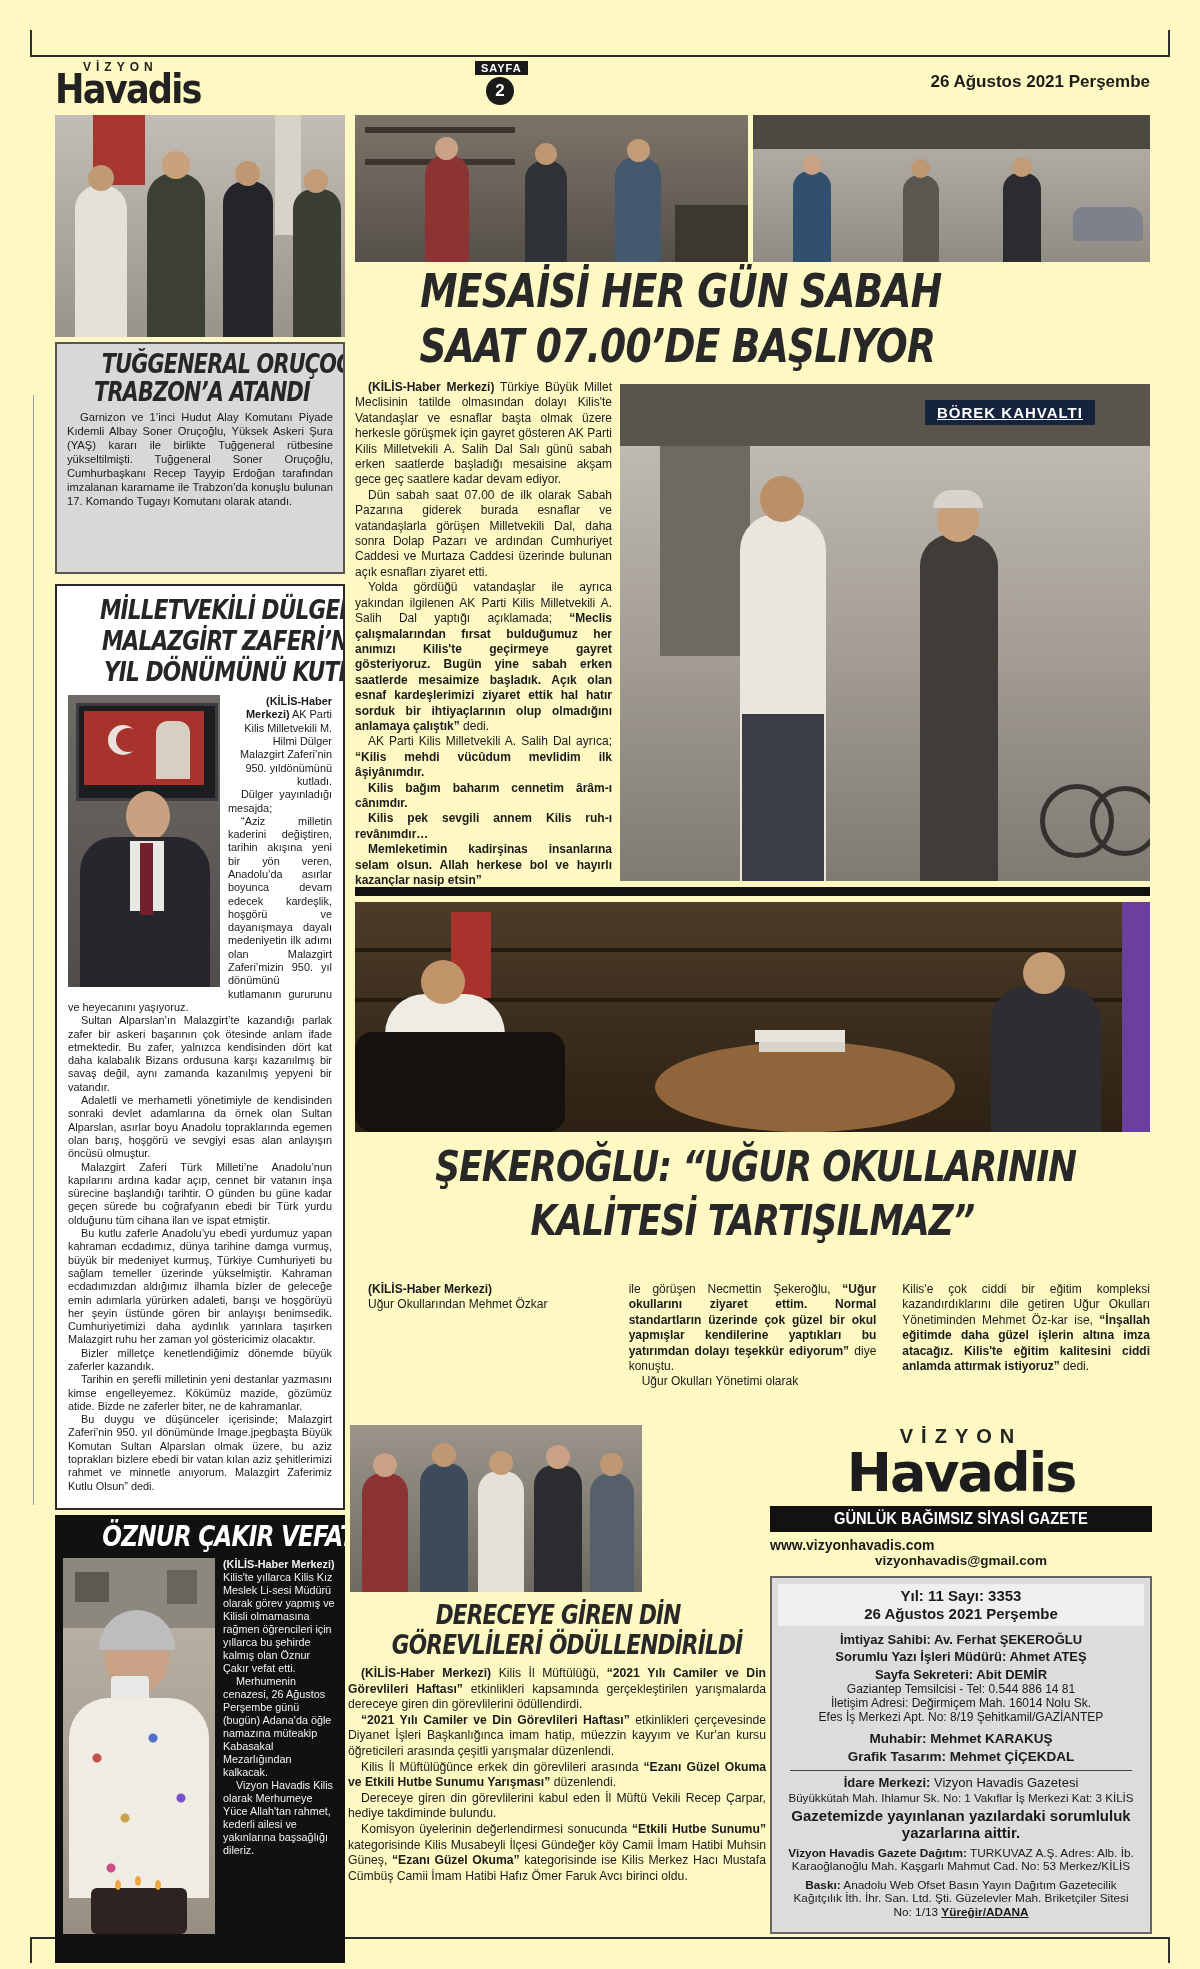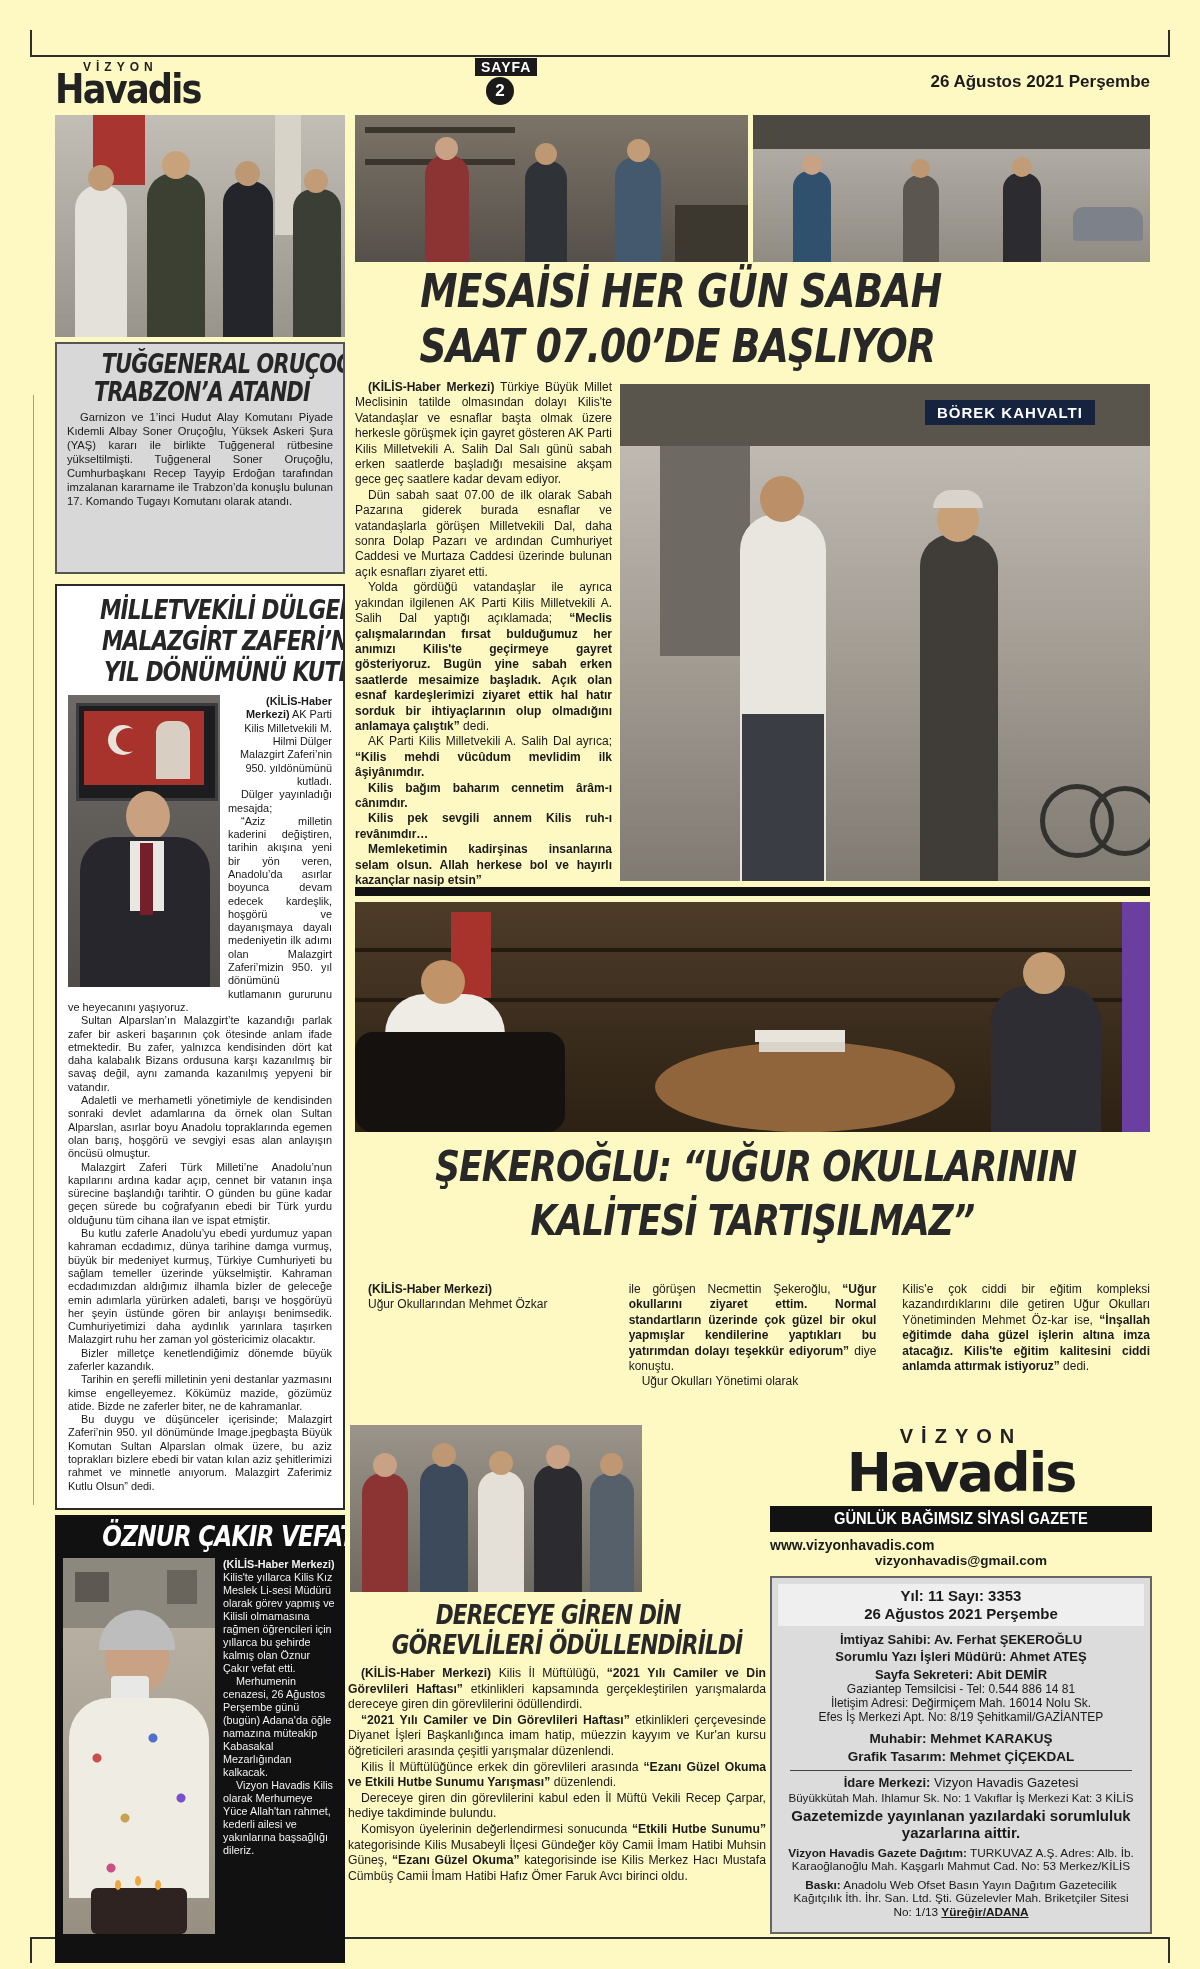--- a/index.html
+++ b/index.html
@@ -40,21 +40,21 @@
   <div class="rule" style="left:30px;top:1937px;width:2px;height:26px;"></div>
   <div class="rule" style="left:1168px;top:1937px;width:2px;height:26px;"></div>
   <div class="hair" style="left:33px;top:395px;width:1px;height:1110px;"></div>
 
   <div class="abs" style="left:55px;top:60px;width:1095px;height:52px;">
     <div class="abs" style="left:0;top:0;">
       <div style="font-size:12px;font-weight:bold;letter-spacing:5px;color:#222;margin-left:28px;">VİZYON</div>
       <div style="font-family:'DejaVu Sans','Liberation Sans',sans-serif;font-size:40px;font-weight:bold;color:#222;margin-top:-8px;letter-spacing:-2px;transform:scaleX(0.88);transform-origin:left center;">Havadis</div>
     </div>
     <div class="abs" style="left:420px;top:-2px;width:50px;text-align:center;">
-      <div style="display:inline-block;background:#1a1a1a;color:#fff;font-size:14px;font-weight:bold;padding:1px 6px;letter-spacing:1px;text-align:center;">SAYFA</div>
+      <div style="display:inline-block;background:#1a1a1a;color:#fff;font-size:11px;font-weight:bold;padding:1px 6px;letter-spacing:1px;text-align:center;">SAYFA</div>
       <div style="width:28px;height:28px;margin:1px auto 0;background:#1a1a1a;color:#fff;border-radius:50%;font-size:17px;font-weight:bold;line-height:28px;">2</div>
     </div>
     <div class="abs" style="right:0;top:12px;font-size:17px;font-weight:bold;color:#1c1c1c;">26 Ağustos 2021 Perşembe</div>
   </div>
 
   <div class="ph" style="left:55px;top:115px;width:290px;height:222px;background:linear-gradient(#c3beb5,#98938b);">
     <div style="left:38px;top:0;width:52px;height:70px;background:#a83530;"></div>
     <div style="left:220px;top:0;width:26px;height:120px;background:#d8d3c9;"></div>
     <div style="left:20px;top:70px;width:52px;height:152px;background:#e4e1da;border-radius:24px 24px 0 0;"></div>
     <div class="fig-head" style="left:33px;top:50px;width:26px;height:26px;background:#c09a74;"></div>
@@ -164,21 +164,21 @@
     <p class="bp"><span>Yolda gördüğü vatandaşlar ile ayrıca yakından ilgilenen AK Parti Kilis Milletvekili A. Salih Dal yaptığı açıklamada; </span><span class="b">“Meclis çalışmalarından fırsat bulduğumuz her anımızı Kilis'te geçirmeye gayret gösteriyoruz. Bugün yine sabah erken saatlerde mesaimize başladık. Açık olan esnaf kardeşlerimizi ziyaret ettik hal hatır sorduk bir ihtiyaçlarının olup olmadığını anlamaya çalıştık”</span><span> dedi.</span></p>
     <p class="bp"><span>AK Parti Kilis Milletvekili A. Salih Dal ayrıca; </span><span class="b">“Kilis mehdi vücûdum mevlidim ilk âşiyânımdır.</span></p>
     <p class="bp b">Kilis bağım baharım cennetim ârâm-ı cânımdır.</p>
     <p class="bp b">Kilis pek sevgili annem Kilis ruh-ı revânımdır…</p>
     <p class="bp"><span class="b">Memleketimin kadirşinas insanlarına selam olsun. Allah herkese bol ve hayırlı kazançlar nasip etsin”</span></p>
 
   </div>
 
   <div class="ph" style="left:620px;top:384px;width:530px;height:497px;background:linear-gradient(#c7c2ba 0%,#a29c93 55%,#7f7a72 100%);">
     <div style="left:0;top:0;width:530px;height:62px;background:#59544c;"></div>
-    <div style="left:305px;top:16px;padding:4px 12px;background:#15233f;color:#fff;font-size:15px;font-weight:bold;letter-spacing:1px;">BÖREK KAHVALTI</div>
+    <div style="left:305px;top:16px;padding:4px 12px;background:#15233f;color:#fff;font-size:15px;font-weight:bold;letter-spacing:1px;text-decoration:underline;">BÖREK KAHVALTI</div>
     <div style="left:40px;top:62px;width:90px;height:210px;background:#6e6962;"></div>
     <div style="left:120px;top:130px;width:86px;height:367px;background:#e9e6df;border-radius:36px 36px 0 0;"></div>
     <div style="left:122px;top:330px;width:82px;height:167px;background:#3a3d44;"></div>
     <div class="fig-head" style="left:140px;top:92px;width:44px;height:46px;background:#bb9068;"></div>
     <div style="left:300px;top:150px;width:78px;height:347px;background:#403c38;border-radius:32px 32px 0 0;"></div>
     <div class="fig-head" style="left:317px;top:114px;width:42px;height:44px;background:#c8a079;"></div>
     <div style="left:313px;top:106px;width:50px;height:18px;background:#d8d4cc;border-radius:24px 24px 0 0;"></div>
     <div style="left:420px;top:400px;width:64px;height:64px;border:5px solid #33312e;border-radius:50%;background:transparent;"></div>
     <div style="left:470px;top:402px;width:60px;height:60px;border:5px solid #33312e;border-radius:50%;background:transparent;"></div>
   </div>

